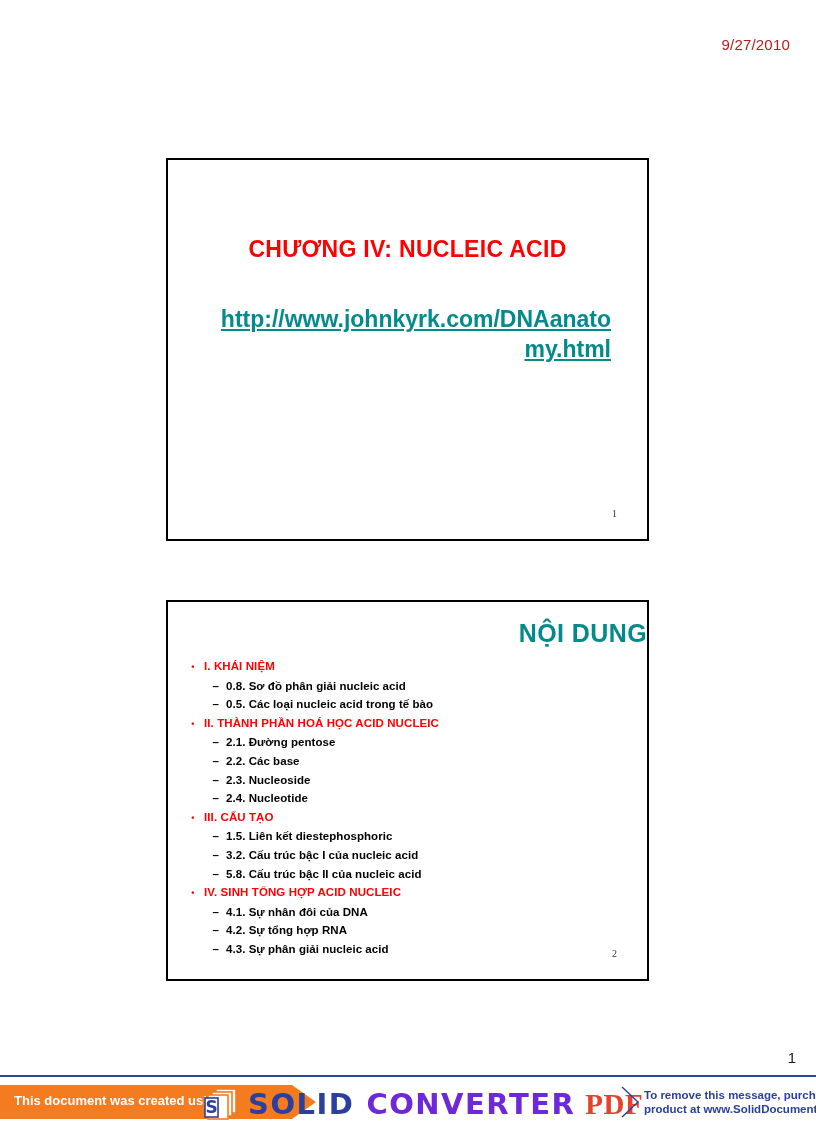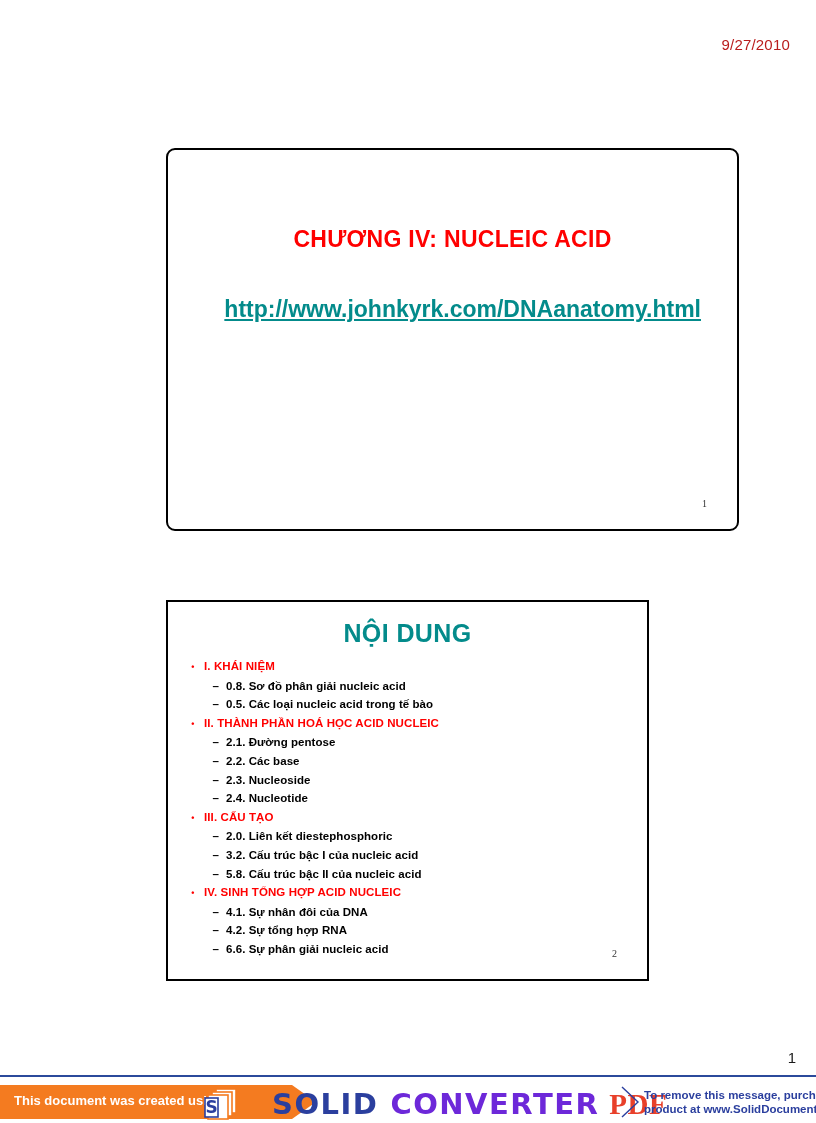--- a/index.html
+++ b/index.html
@@ -28,24 +28,23 @@
 
   
   .slide {
     position: absolute;
     background: #ffffff;
     border: 2px solid #000000;
     box-sizing: border-box;
   }
   #slide-1 {
     left: 166px;
-    top: 148px;
-    width: 573px;
+    top: 158px;
+    width: 483px;
     height: 383px;
-    border-radius: 9px;
   }
   #slide-2 {
     left: 166px;
     top: 600px;
     width: 483px;
     height: 381px;
   }
 
   .slide-number {
     position: absolute;
@@ -82,21 +81,21 @@
     word-break: break-all;
     cursor: pointer;
   }
 
   
   .slide-title {
     position: absolute;
     left: 0;
     right: 0;
     top: 17px;
-    text-align: center;
+    text-align: right;
     font-size: 25px;
     font-weight: bold;
     color: #038b8b;
     letter-spacing: 0.4px;
   }
 
   .toc {
     position: absolute;
     left: 14px;
     right: 10px;
@@ -204,21 +203,20 @@
   }
 
   .fb-wordmark {
     position: absolute;
     left: 248px;
     top: 8px;
     height: 34px;
     display: flex;
     align-items: center;
     white-space: nowrap;
-    margin-left: 24px;
   }
   .wm-solid {
     font-size: 29px;
     font-weight: bold;
     color: #2b3f9e;
     letter-spacing: 1.5px;
     font-family: "DejaVu Sans", sans-serif;
   }
   .wm-converter {
     font-size: 29px;
@@ -310,21 +308,21 @@
       </div>
     </div>
 
     <div class="toc-section">
       <div class="sec-head">
         <span class="bullet">•</span>
         <span>III. CẤU TẠO</span>
       </div>
       <div class="sub-item">
         <span class="dash">–</span>
-        <span>2.0. Liên kết diestephosphoric</span>
+        <span>1.5. Liên kết diestephosphoric</span>
       </div>
       <div class="sub-item">
         <span class="dash">–</span>
         <span>3.2. Cấu trúc bậc I của nucleic acid</span>
       </div>
       <div class="sub-item">
         <span class="dash">–</span>
         <span>5.8. Cấu trúc bậc II của nucleic acid</span>
       </div>
     </div>
@@ -337,21 +335,21 @@
       <div class="sub-item">
         <span class="dash">–</span>
         <span>4.1. Sự nhân đôi của DNA</span>
       </div>
       <div class="sub-item">
         <span class="dash">–</span>
         <span>4.2. Sự tổng hợp RNA</span>
       </div>
       <div class="sub-item">
         <span class="dash">–</span>
-        <span>6.6. Sự phân giải nucleic acid</span>
+        <span>4.3. Sự phân giải nucleic acid</span>
       </div>
     </div>
 
   </div>
 
   <div class="slide-number">2</div>
 </div>
 
 <div class="doc-page-number">1</div>
 <div class="bottom-rule"></div>

